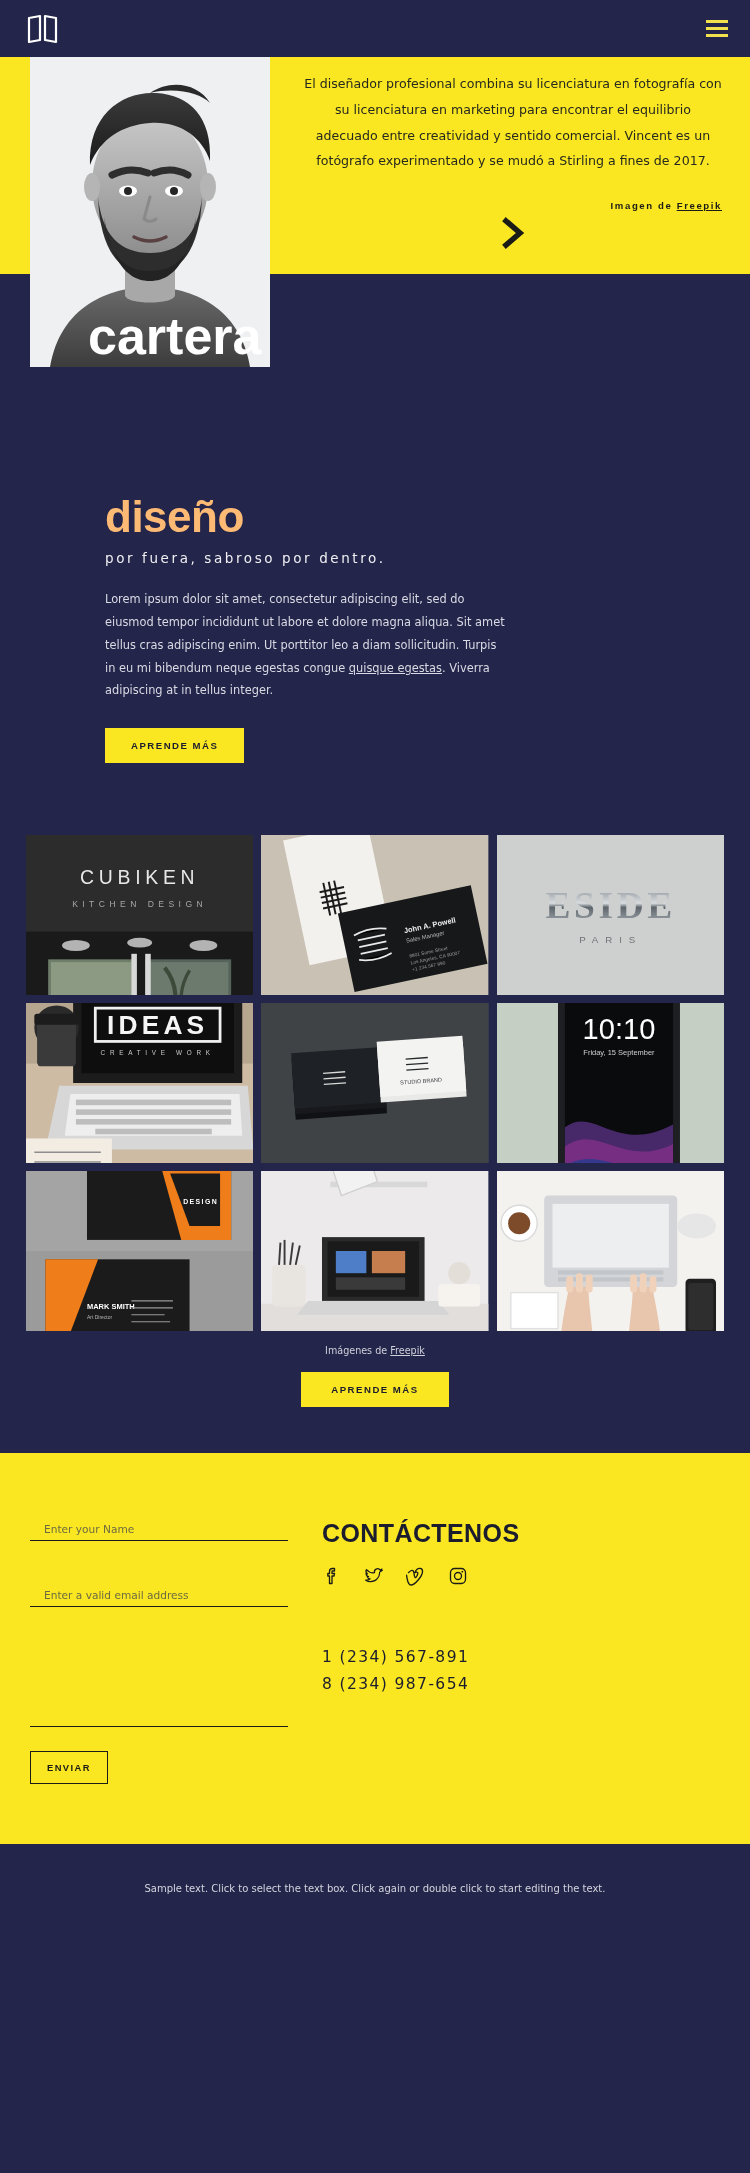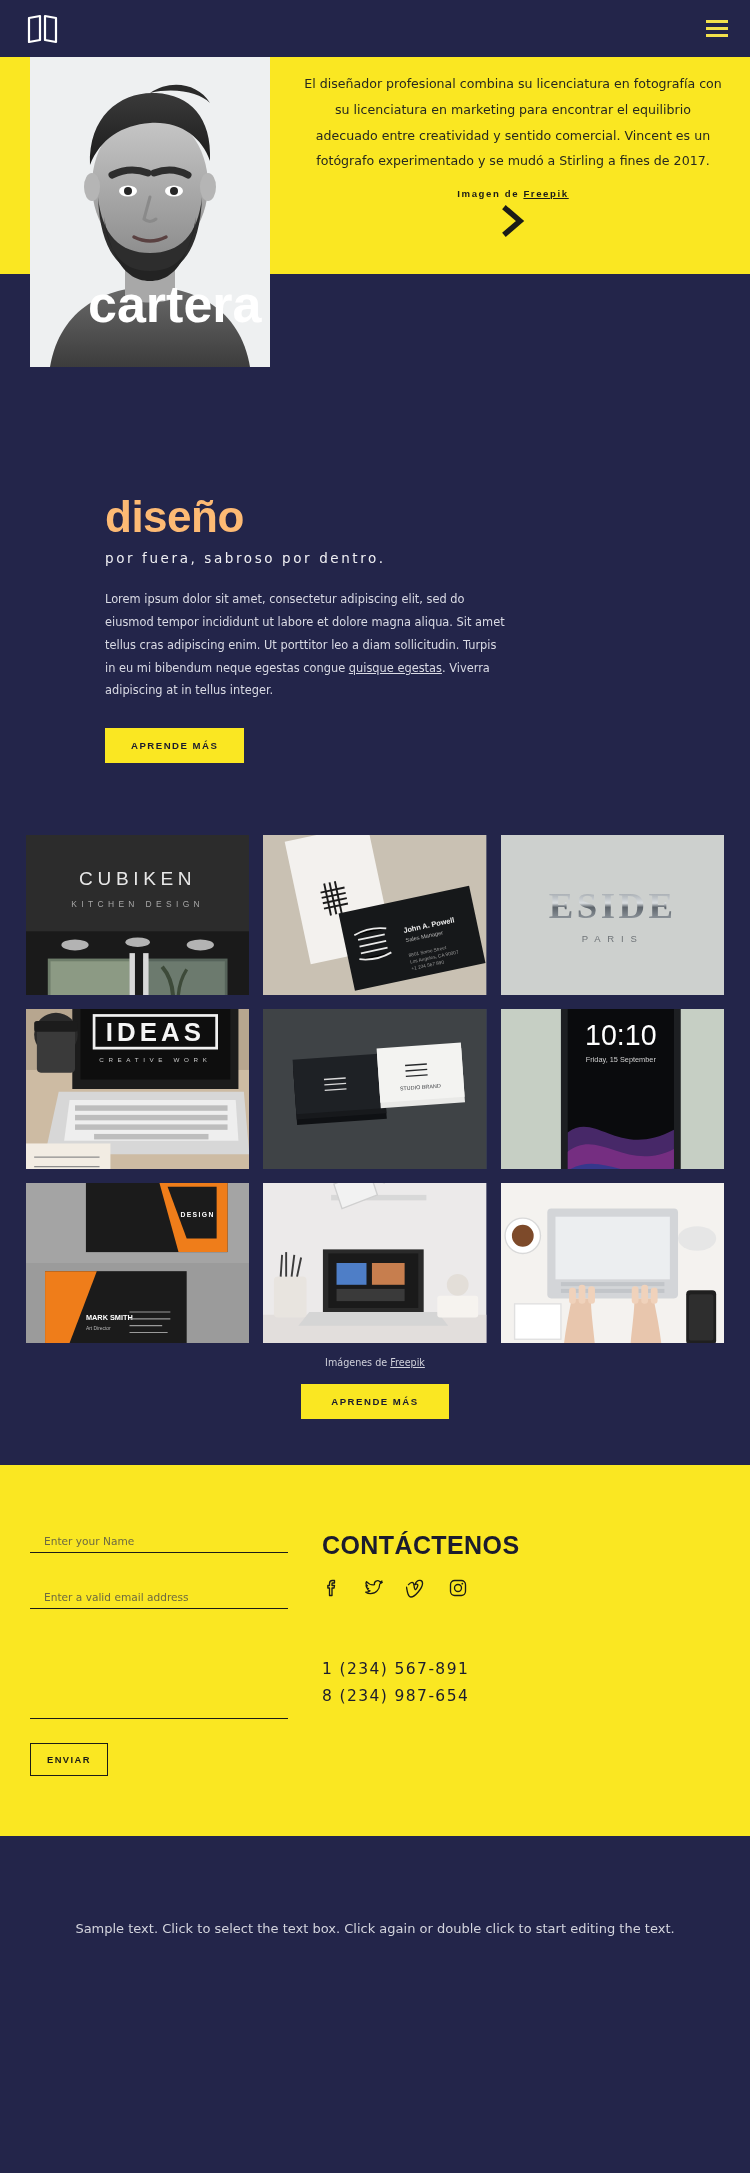--- a/index.html
+++ b/index.html
@@ -58,44 +58,44 @@
     padding: 14px 28px 0 34px;
     text-align: center;
   }
   .hero-text p {
     color: #27291f;
     font-size: 12.6px;
     line-height: 2.05;
     font-family: "DejaVu Sans", sans-serif;
   }
   .credit {
-    margin-top: 14px;
+    margin-top: 26px;
     font-size: 9.6px;
     font-weight: 700;
     letter-spacing: 1.6px;
     color: #1b1c18;
-    text-align: center;
+    text-align: right;
   }
   .credit a { color: #1b1c18; text-decoration: underline; }
   .hero-arrow {
     text-align: center;
     margin-top: 5px;
   }
   .hero-arrow svg { display: inline-block; }
 
   
   .cartera-band {
     position: relative;
     background: #23254a;
     height: 163px;
   }
   .cartera-title {
     position: absolute;
     left: 88px;
-    top: 0;
+    top: 32px;
     font-size: 52px;
     font-weight: 700;
     color: #ffffff;
     letter-spacing: 0px;
     z-index: 5;
     font-family: "Liberation Sans", sans-serif;
   }
 
   
   .design {
@@ -139,21 +139,21 @@
     cursor: pointer;
     font-family: Liberation Sans, sans-serif;
   }
 
   
   .gallery {
     margin-top: 72px;
     padding: 0 26px;
     display: grid;
     grid-template-columns: repeat(3, 1fr);
-    gap: 14px;
+    gap: 8px;
   }
   .tile {
     position: relative;
     height: 160px;
     overflow: hidden;
     background: #2b2d52;
     cursor: pointer;
   }
   .tile svg { display: block; width: 100%; height: 100%; }
 
@@ -177,21 +177,21 @@
   }
   .form-col { flex: 0 0 258px; padding-top: 10px; }
   .field {
     border: none;
     border-bottom: 1.6px solid #1b1c18;
     background: transparent;
     width: 100%;
     font-size: 10.6px;
     color: #3a3a28;
     padding: 2px 2px 5px 14px;
-    margin-bottom: 34px;
+    margin-bottom: 44px;
     outline: none;
     font-family: "DejaVu Sans", sans-serif;
   }
   .field::placeholder { color: #6d6a41; }
   textarea.field {
     height: 76px;
     resize: none;
     margin-bottom: 20px;
   }
   .btn-outline {
@@ -225,24 +225,23 @@
   }
 
   
   .footer {
     background: #23254a;
     padding: 36px 0 40px 0;
     text-align: center;
   }
   .footer p {
     color: #d3d4dd;
-    font-size: 13px;
+    font-size: 10px;
     line-height: 1.75;
     font-family: "DejaVu Sans", sans-serif;
-    margin-top: 46px;
   }
 </style>
 </head>
 <body>
 
 <div class="header">
   <span class="logo">
     <svg class="logo-icon" viewBox="0 0 34 30" fill="none" xmlns="http://www.w3.org/2000/svg">
       <path d="M3 4 L14 2 L14 26 L3 28 Z" stroke="#ffffff" stroke-width="2.2" fill="none" stroke-linejoin="round"></path>
       <path d="M19 2 L30 4 L30 28 L19 26 Z" stroke="#ffffff" stroke-width="2.2" fill="none" stroke-linejoin="round"></path>

